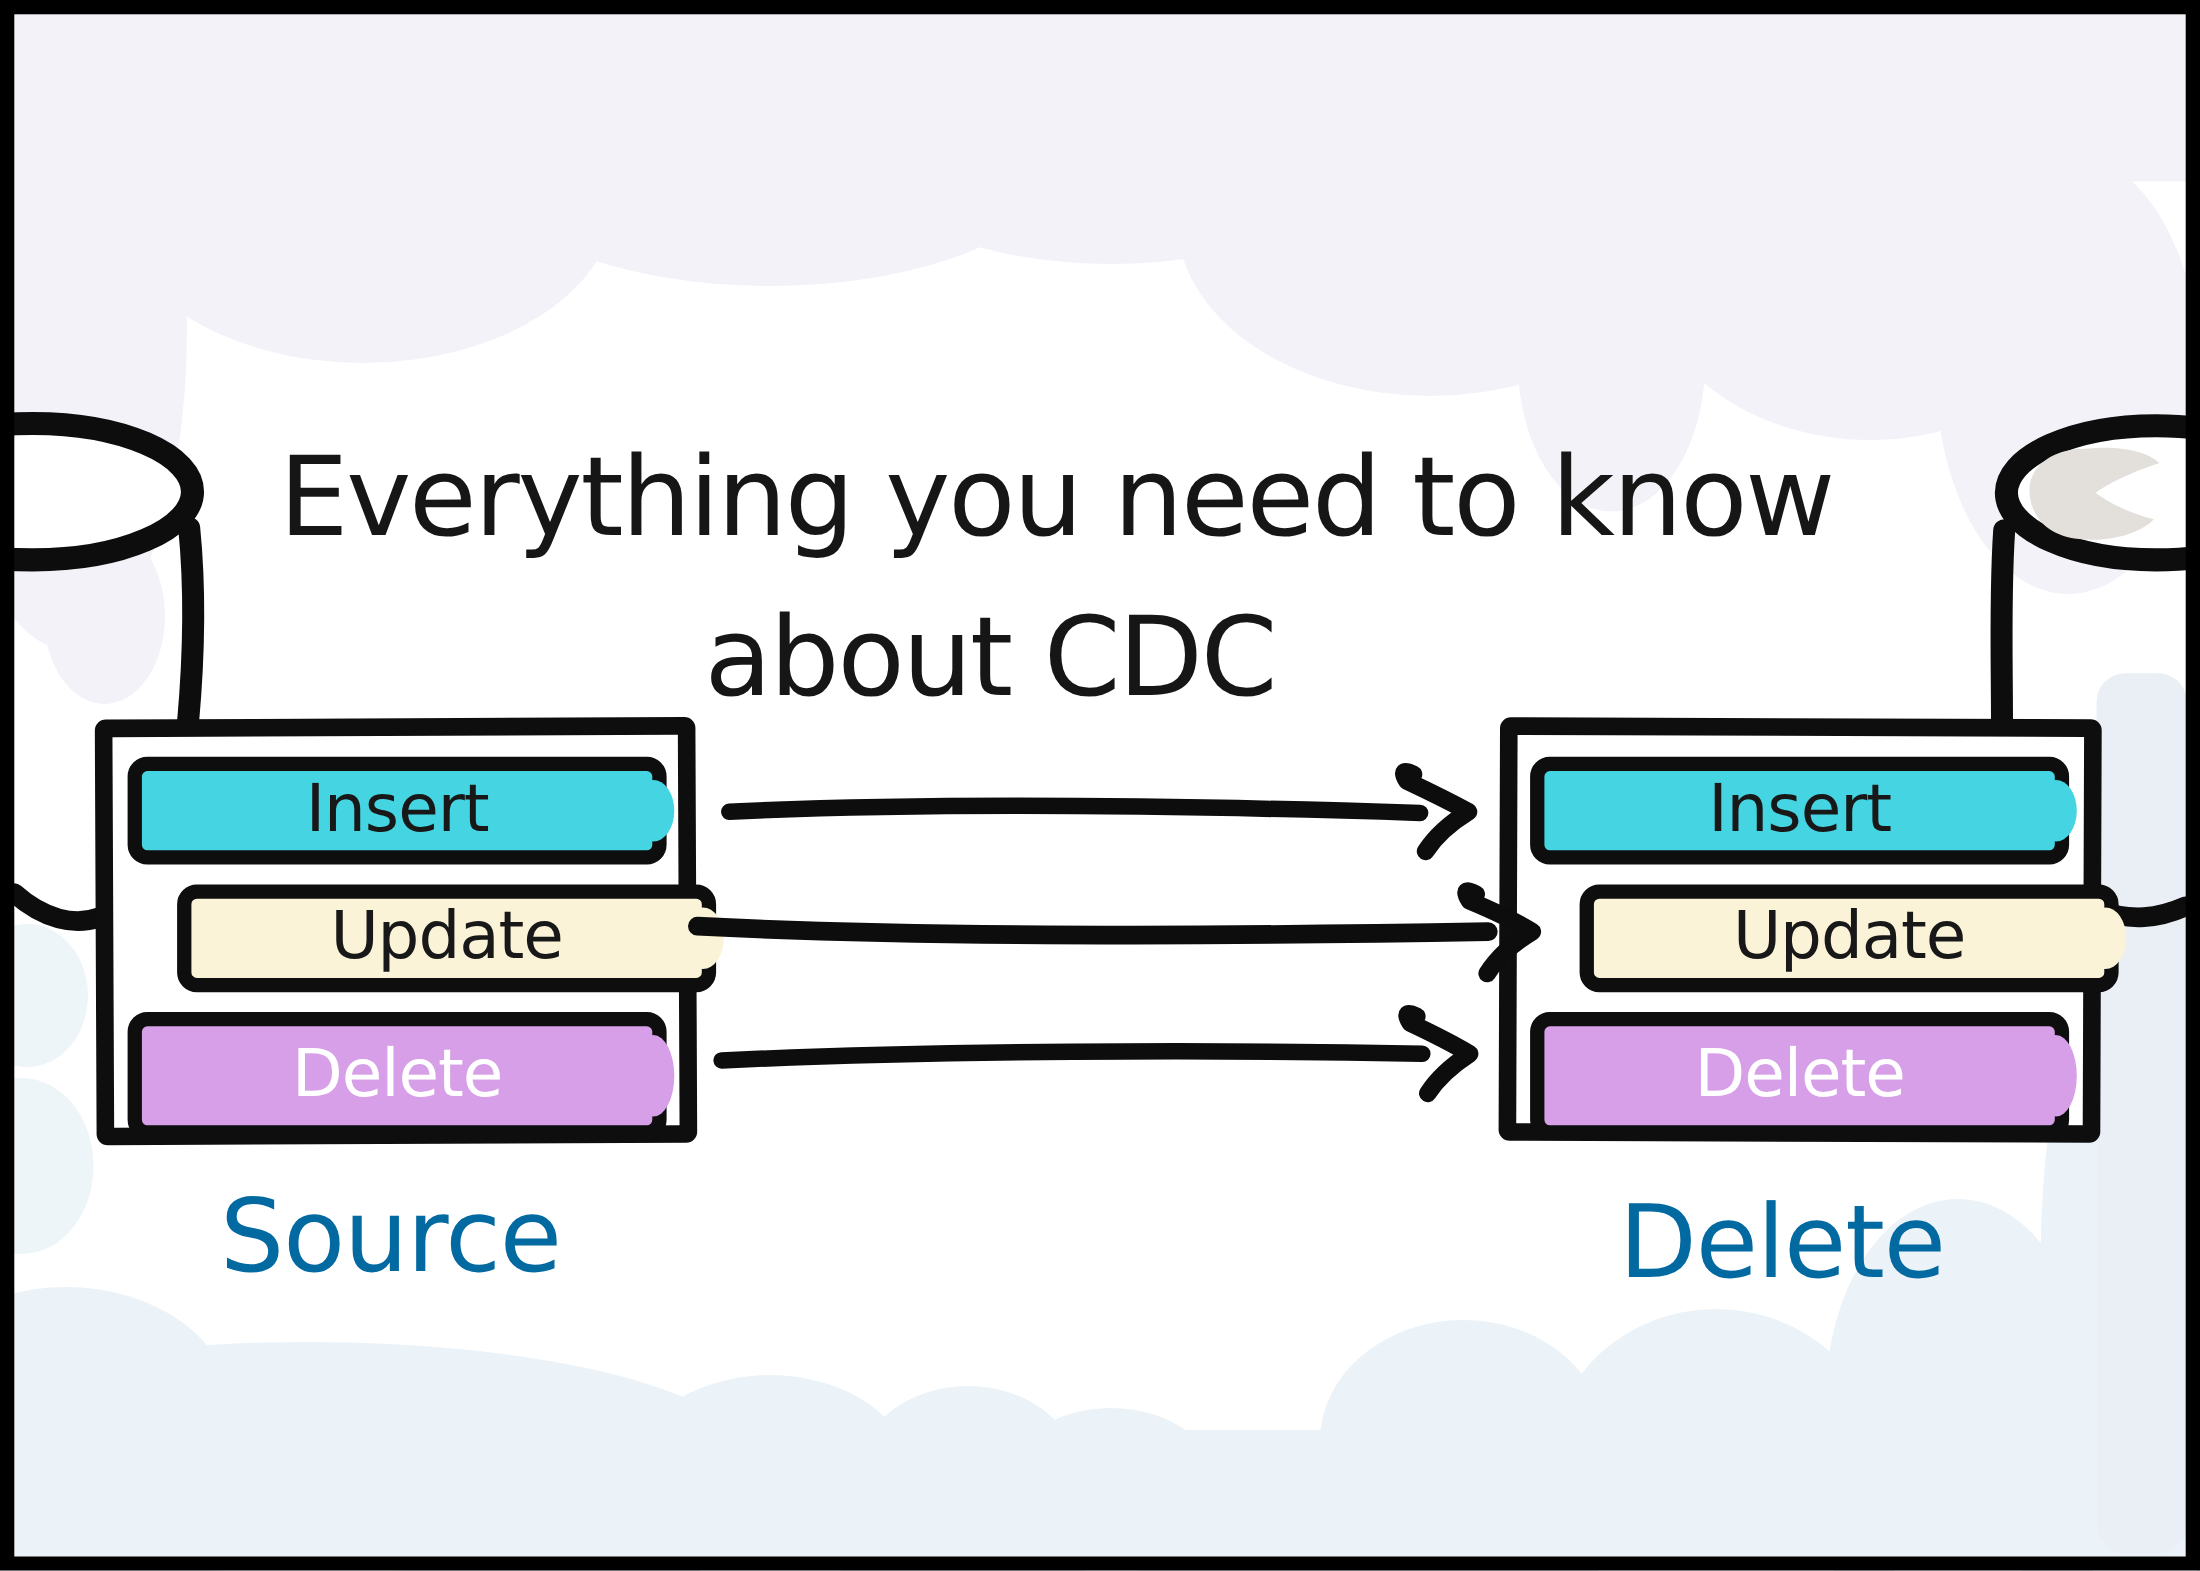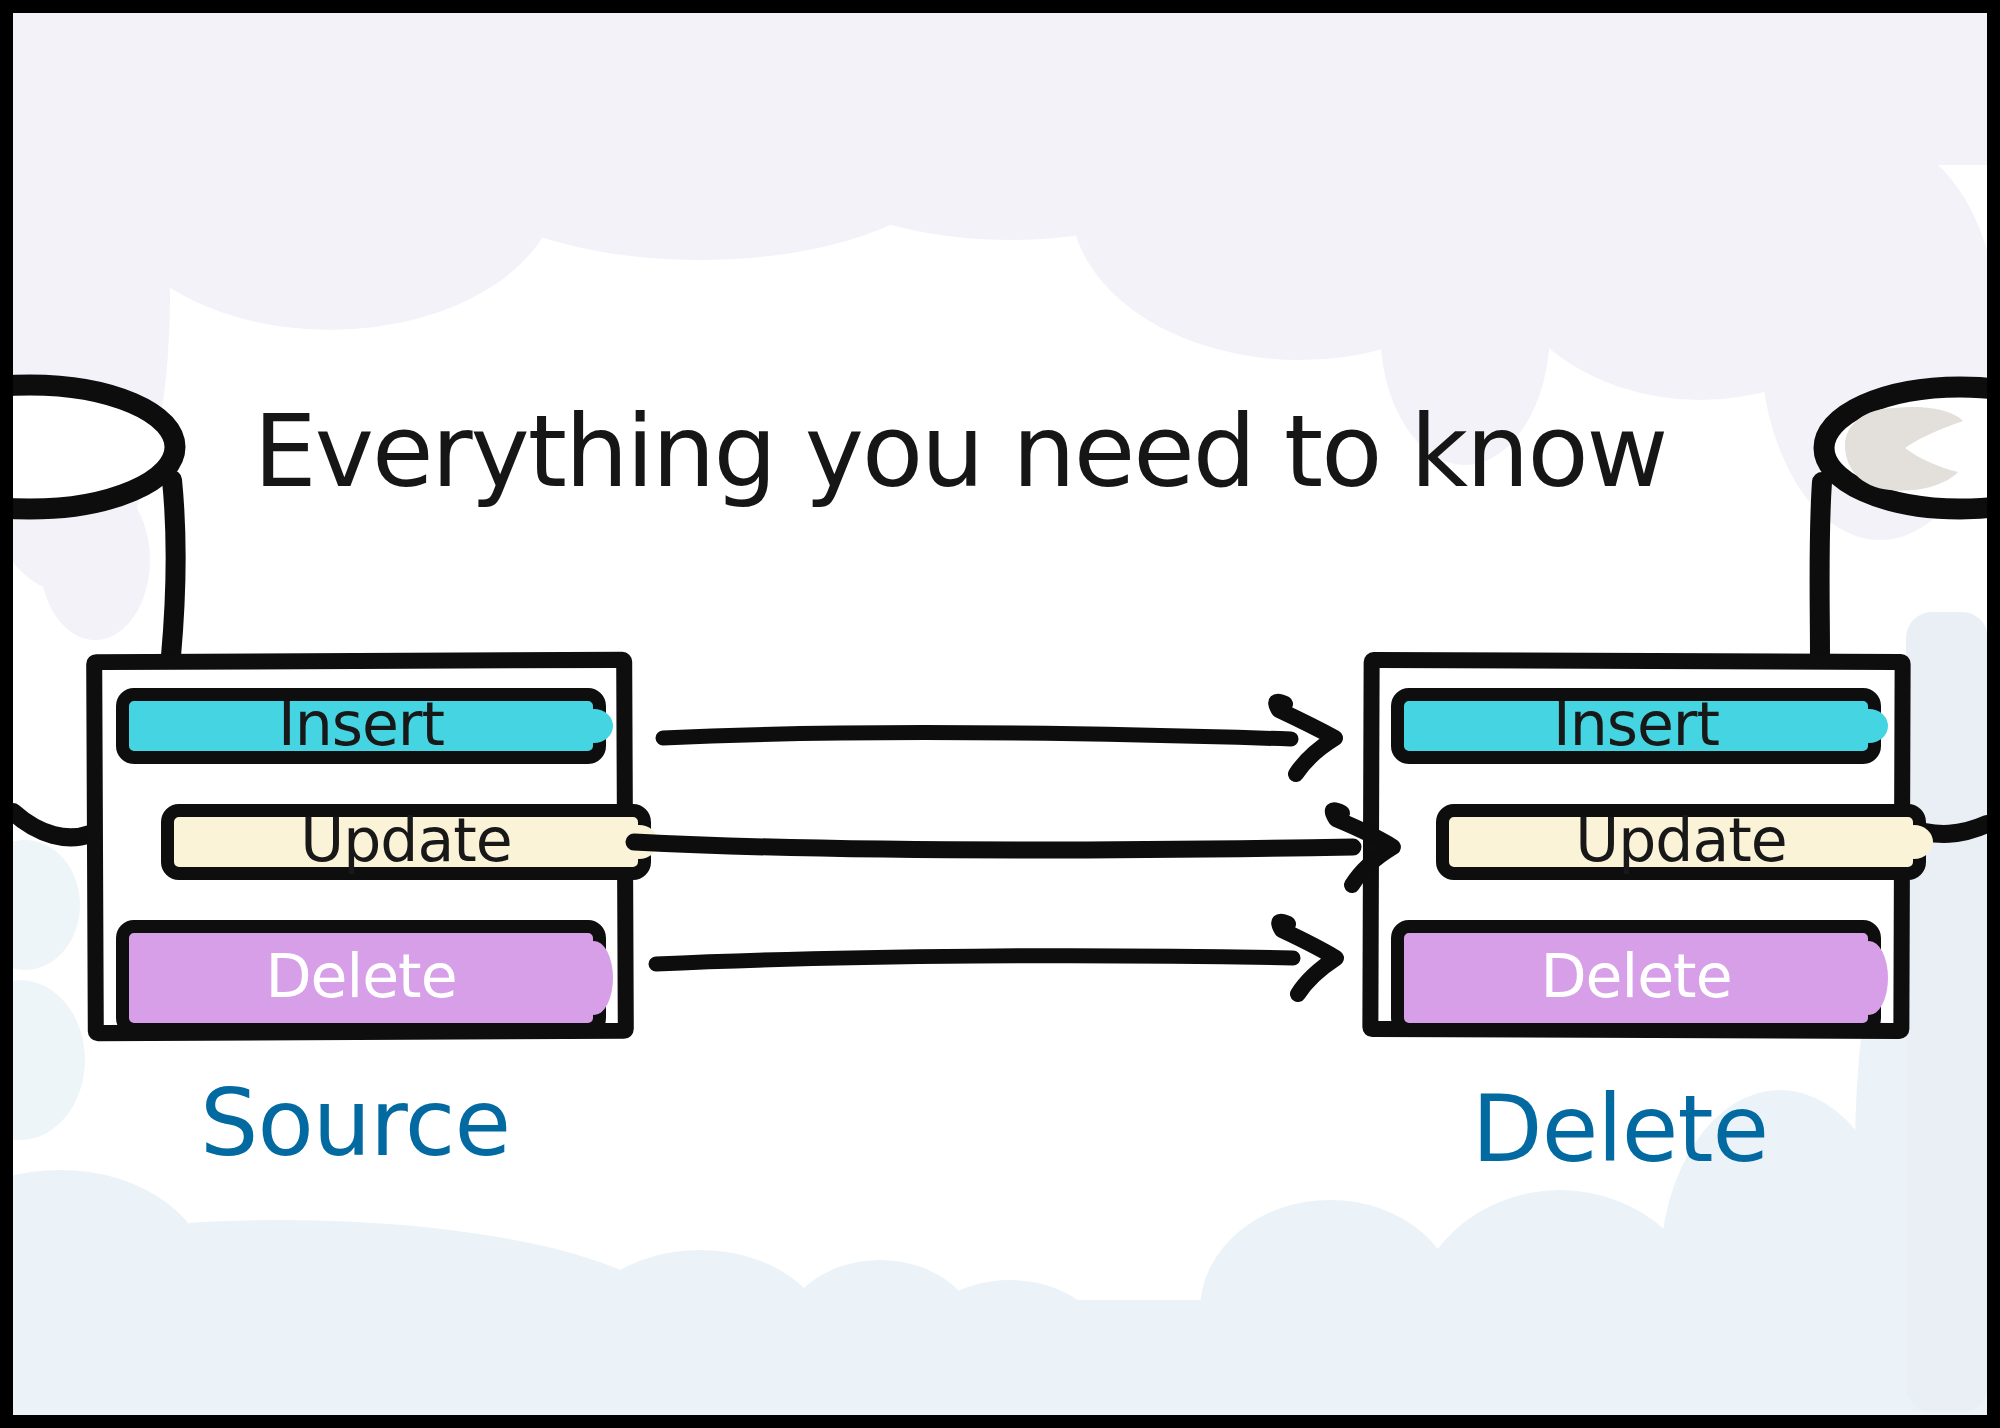--- a/index.html
+++ b/index.html
@@ -12,21 +12,21 @@
   svg.layer{position:absolute;left:0;top:0;}
   #bg-layer{z-index:0;}
   #arrow-layer{z-index:5;}
   .box{
     position:absolute;background:#fff;border:16px solid #0e0e0e;border-radius:10px;
     box-sizing:border-box;z-index:1;
   }
   #source-box{left:87px;top:653px;width:546px;height:387px;transform:rotate(-0.25deg);}
   #target-box{left:1363px;top:653px;width:547px;height:385px;transform:rotate(0.2deg);}
   .row{
-    position:absolute;width:490px;height:76px;box-sizing:border-box;
+    position:absolute;width:490px;height:98px;box-sizing:border-box;
     border:13px solid #0e0e0e;border-radius:18px;z-index:2;
     display:flex;align-items:center;justify-content:center;
   }
   .row .row-label{
     font-size:60px;line-height:1;letter-spacing:-1px;transform:translateY(-2px);
   }
   .row .blob{
     position:absolute;right:-20px;top:8px;bottom:8px;width:38px;
     border-radius:50%;z-index:-1;
   }
@@ -89,20 +89,21 @@
       <ellipse cx="1960" cy="448" rx="136" ry="61" fill="#ffffff" stroke="#0d0d0d" stroke-width="21"></ellipse>
       <path d="M 1845 445 C 1845 425 1865 408 1895 408 C 1930 404 1955 412 1963 421
                C 1936 430 1916 440 1905 448 C 1918 458 1940 468 1958 472
                C 1945 486 1915 493 1890 490 C 1860 487 1845 468 1845 445 Z" fill="#e3dfdb"></path>
       <path d="M 1822 482 C 1818 540 1820 600 1820 656" fill="none" stroke="#0d0d0d" stroke-width="20" stroke-linecap="round"></path>
       <path d="M 1905 827 C 1938 838 1962 835 1987 824" fill="none" stroke="#0d0d0d" stroke-width="18" stroke-linecap="round"></path>
     </g>
   </svg>
 
   <div id="title-line1" class="title-line">Everything you need to know</div>
+  <div id="title-line2" class="title-line">about CDC</div>
 
   <div id="source-box" class="box"></div>
   <div class="row src r0" style="background-color: rgb(69, 213, 226);">
     <i class="blob" style="background-color: rgb(69, 213, 226);"></i>
     <span class="row-label" style="color: rgb(24, 24, 24);">Insert</span>
   </div>
   <div class="row src r1" style="background-color: rgb(250, 243, 216);">
     <i class="blob" style="background-color: rgb(250, 243, 216);"></i>
     <span class="row-label" style="color: rgb(24, 24, 24);">Update</span>
   </div>

